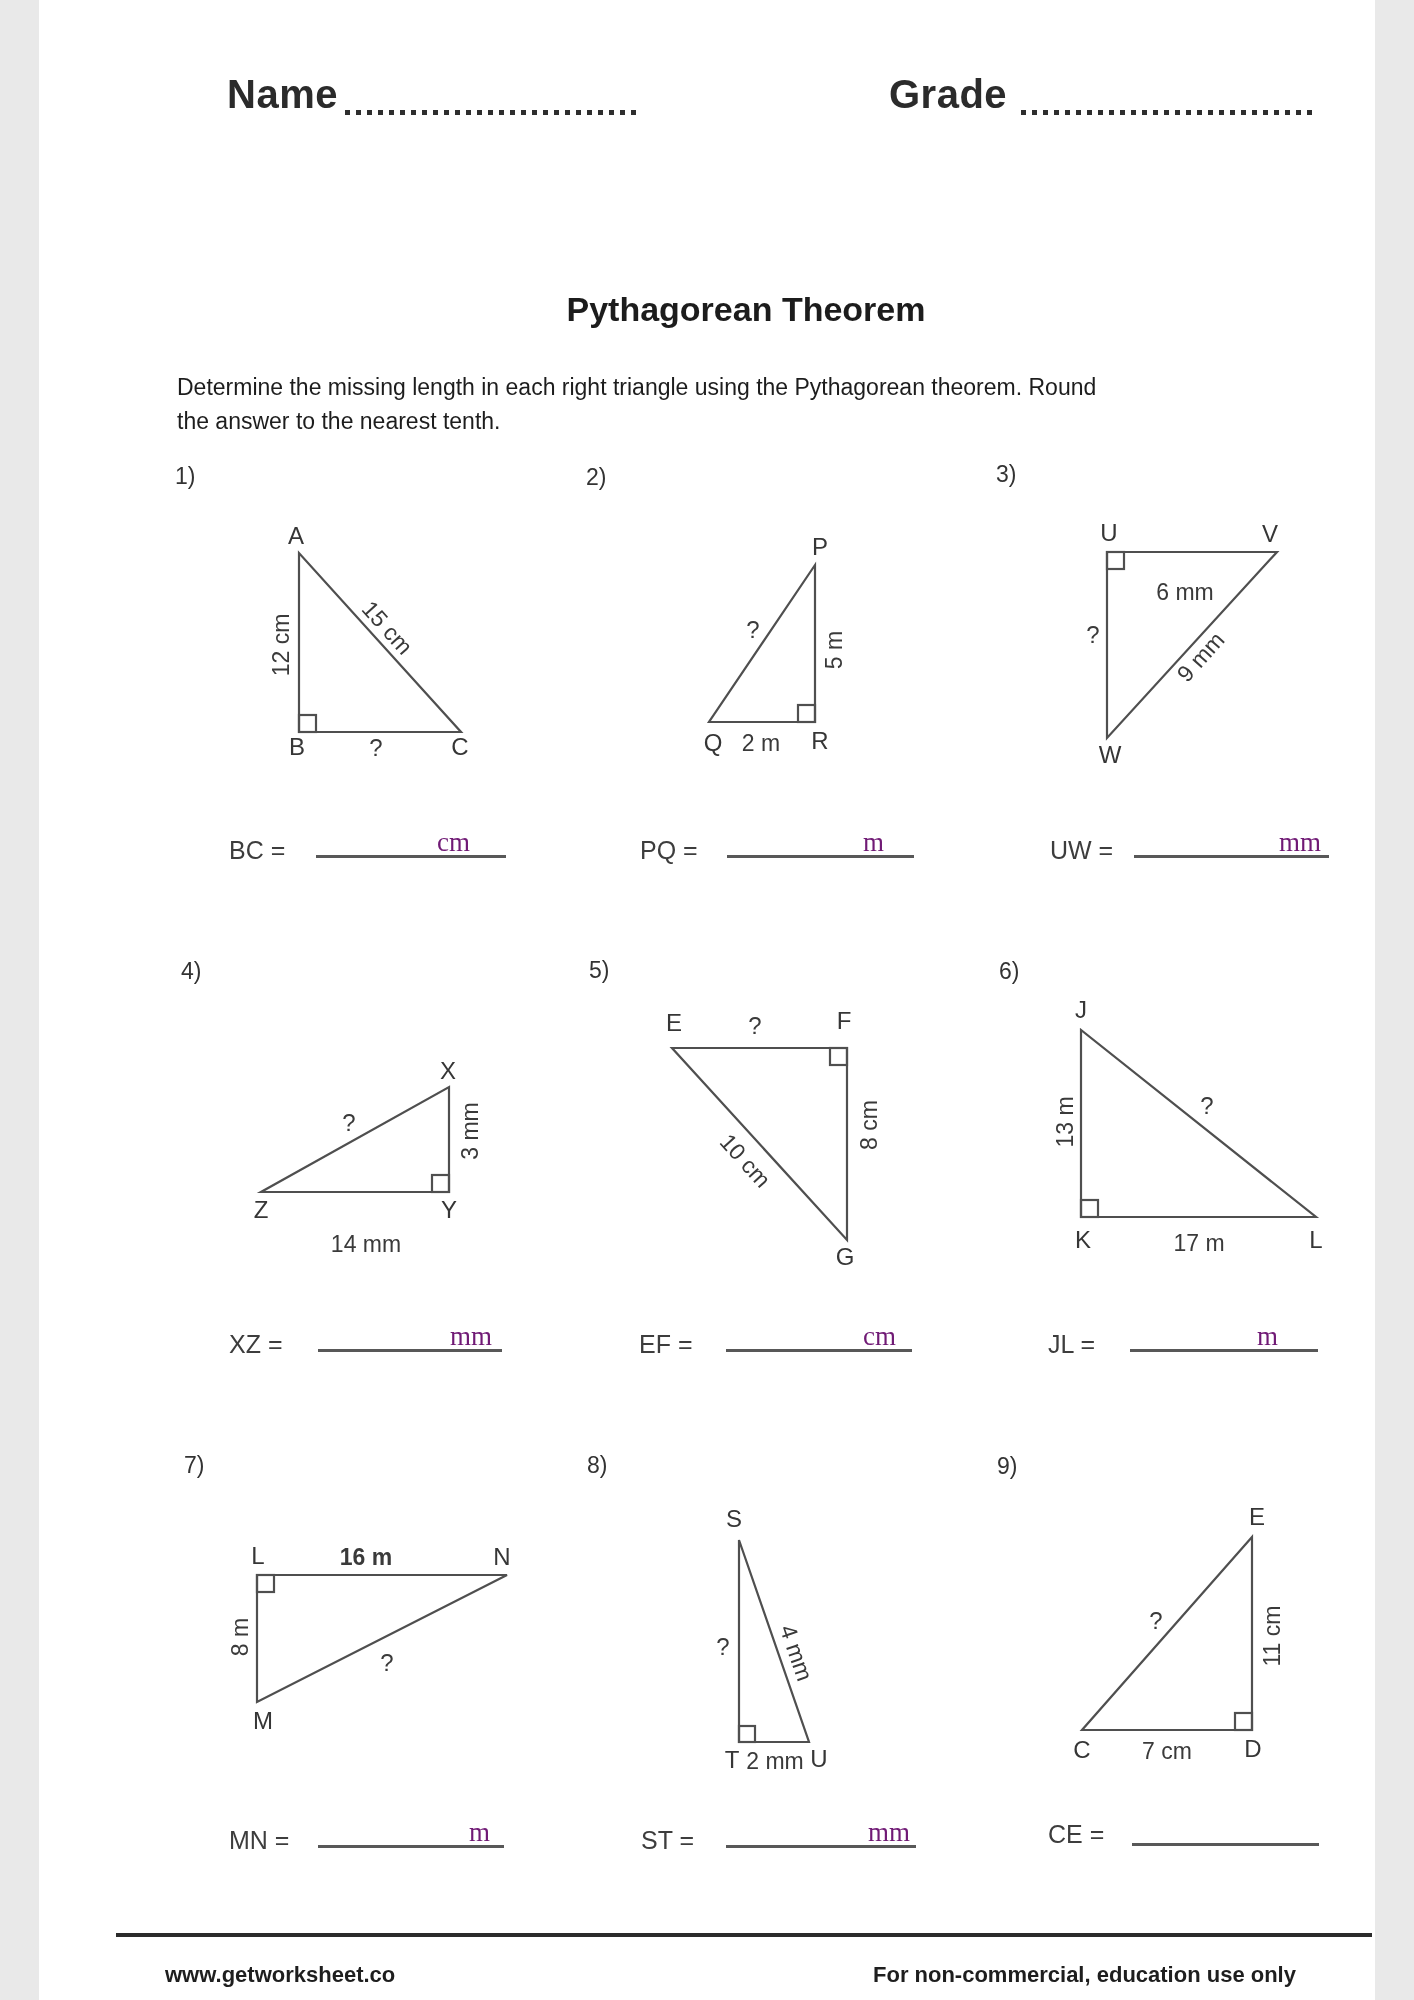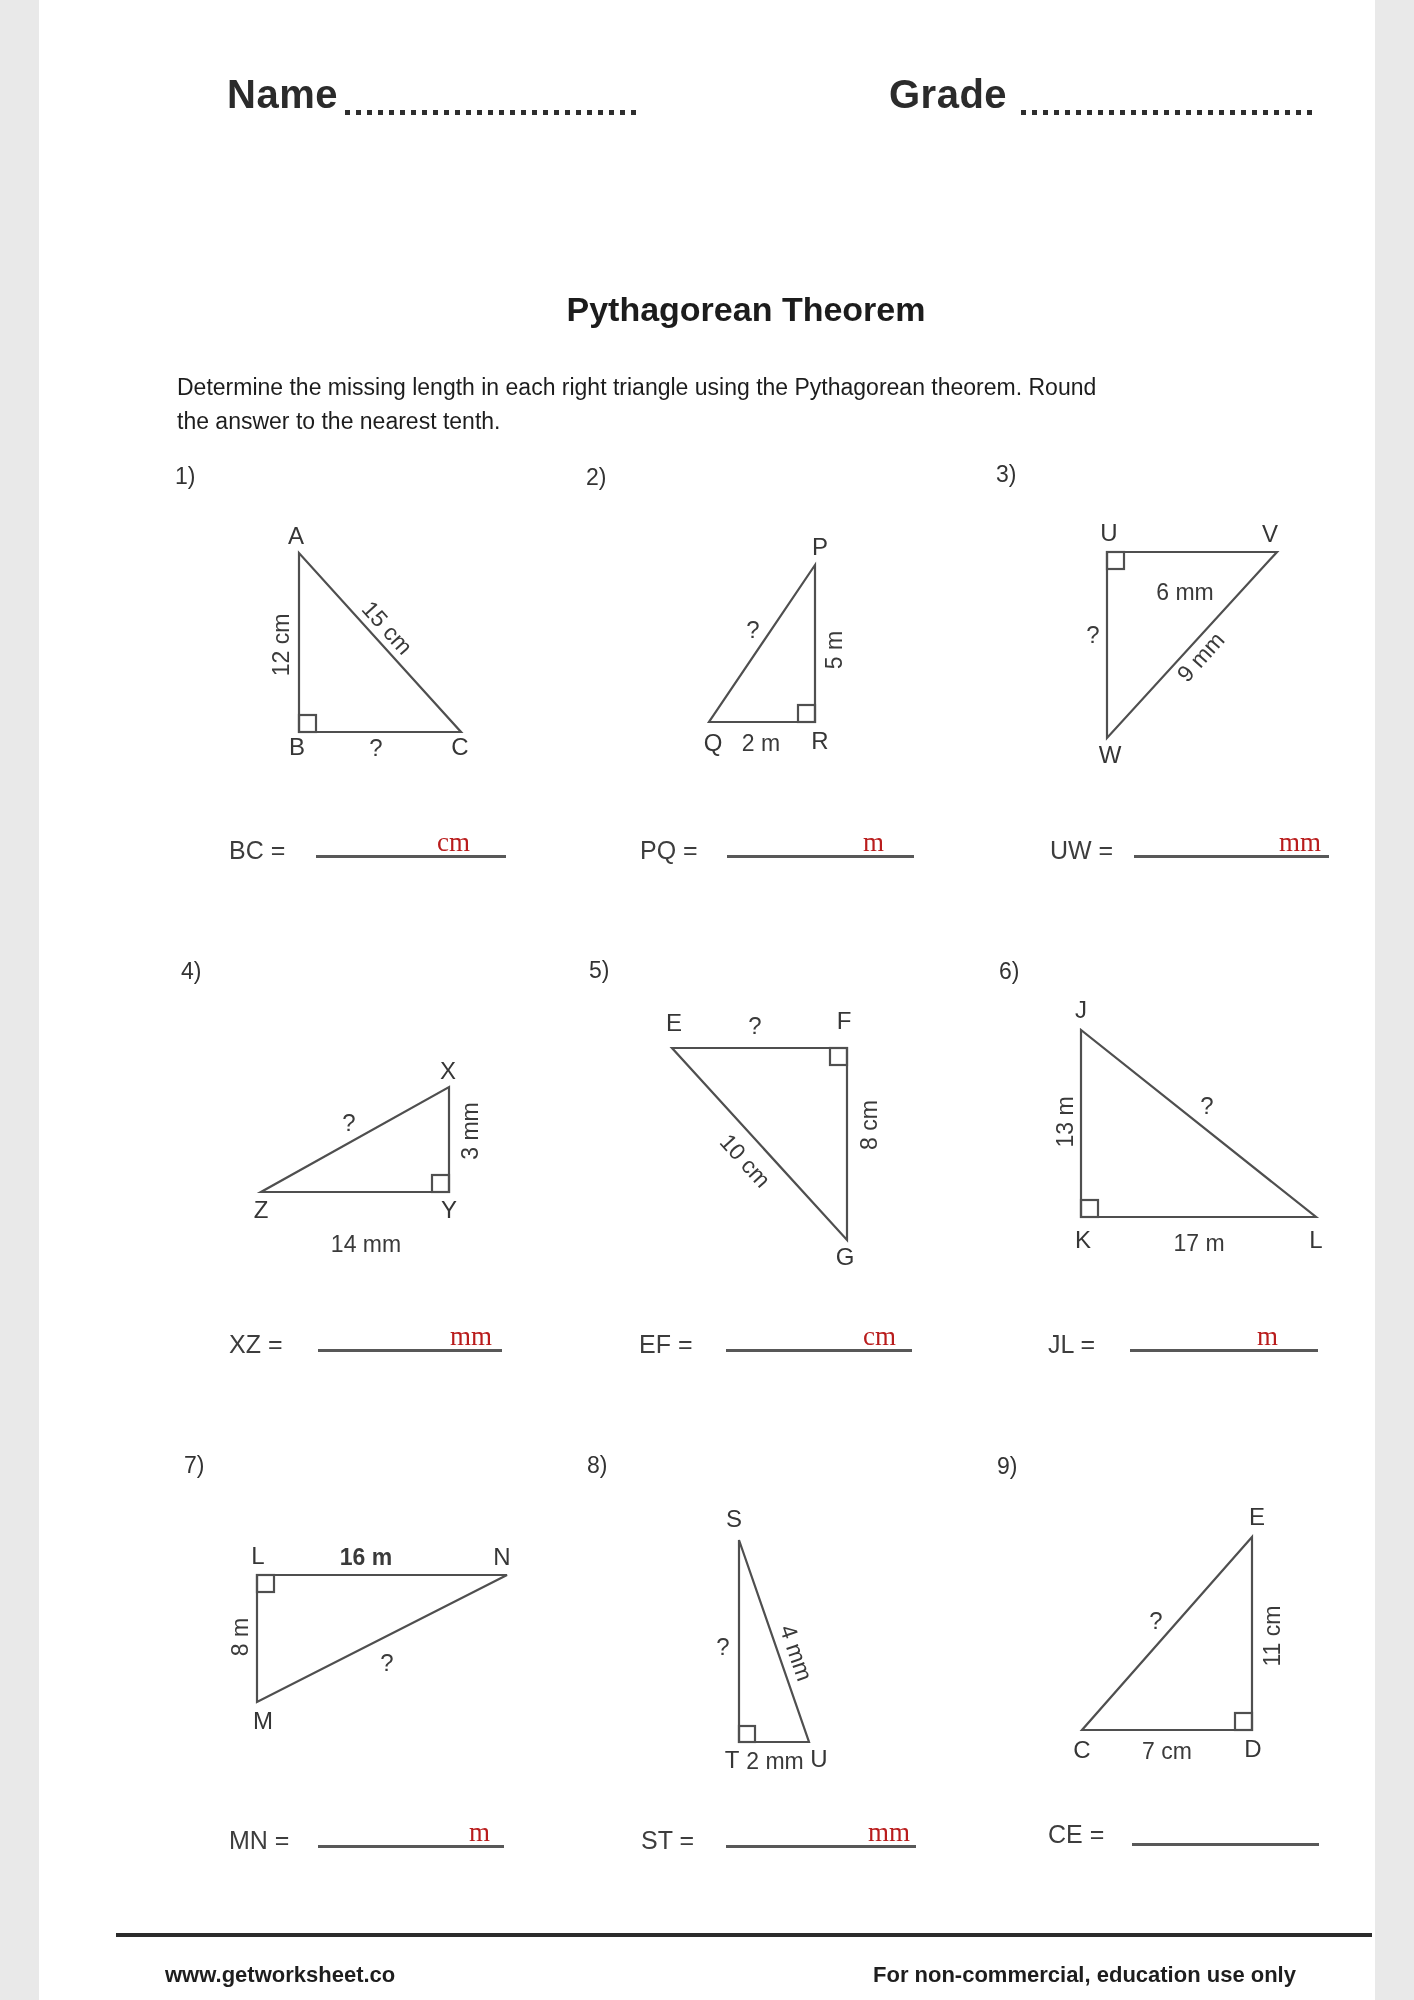--- a/index.html
+++ b/index.html
@@ -20,21 +20,21 @@
   .lbl{position:absolute;transform:translate(-50%,-50%);font-size:23px;color:#3a3a3a;white-space:nowrap;}
   .vlbl{font-size:24px;color:#363636;}
   .q{font-size:24px;}
   .ans-label{position:absolute;font-size:25px;color:#3d3d3d;white-space:nowrap;}
   .ans-line{
     position:absolute;box-sizing:content-box;height:30px;
     border-bottom:3px solid #585858;text-align:right;
   }
   .ans-unit{
     font-family:"Liberation Serif","DejaVu Serif",serif;
-    font-size:27px;color:#b91c1c;line-height:34px;padding-right:30px;display:inline-block;
+    font-size:27px;color:#701a75;line-height:34px;padding-right:30px;display:inline-block;
   }
   .footer-line{left:77px;top:1933px;width:1256px;height:4px;background:#2b2b2b;}
   .footer-text{font-size:22px;font-weight:bold;color:#1e1e1e;white-space:nowrap;}
 </style>
 </head>
 <body>
 
 <div id="page">
 
   <div class="abs hdr-label" style="left:188px;top:72px;">Name</div>

